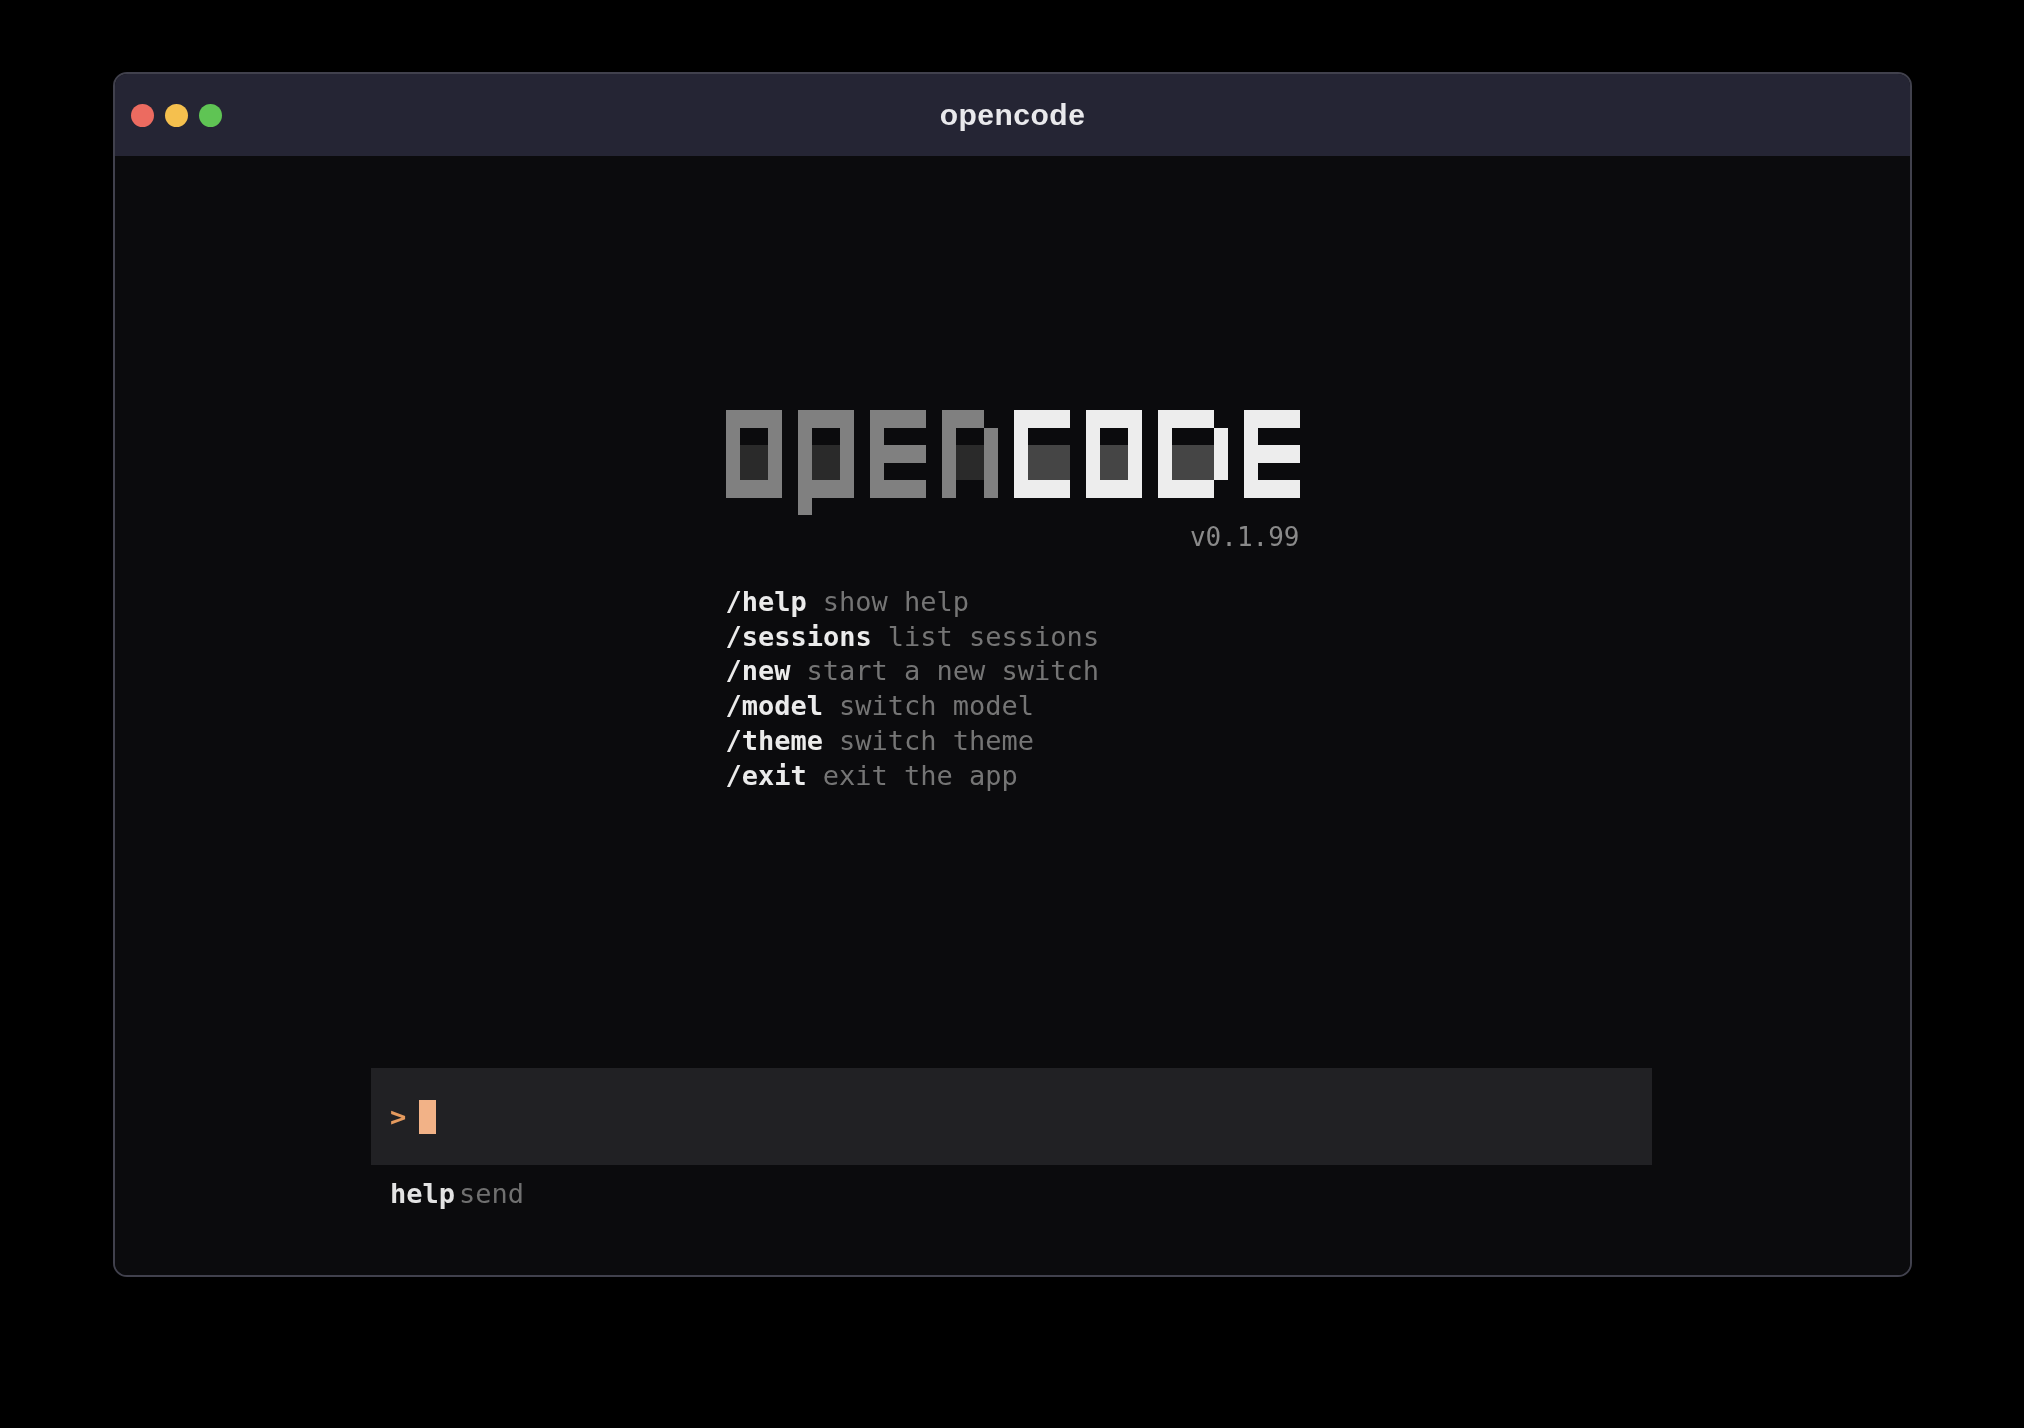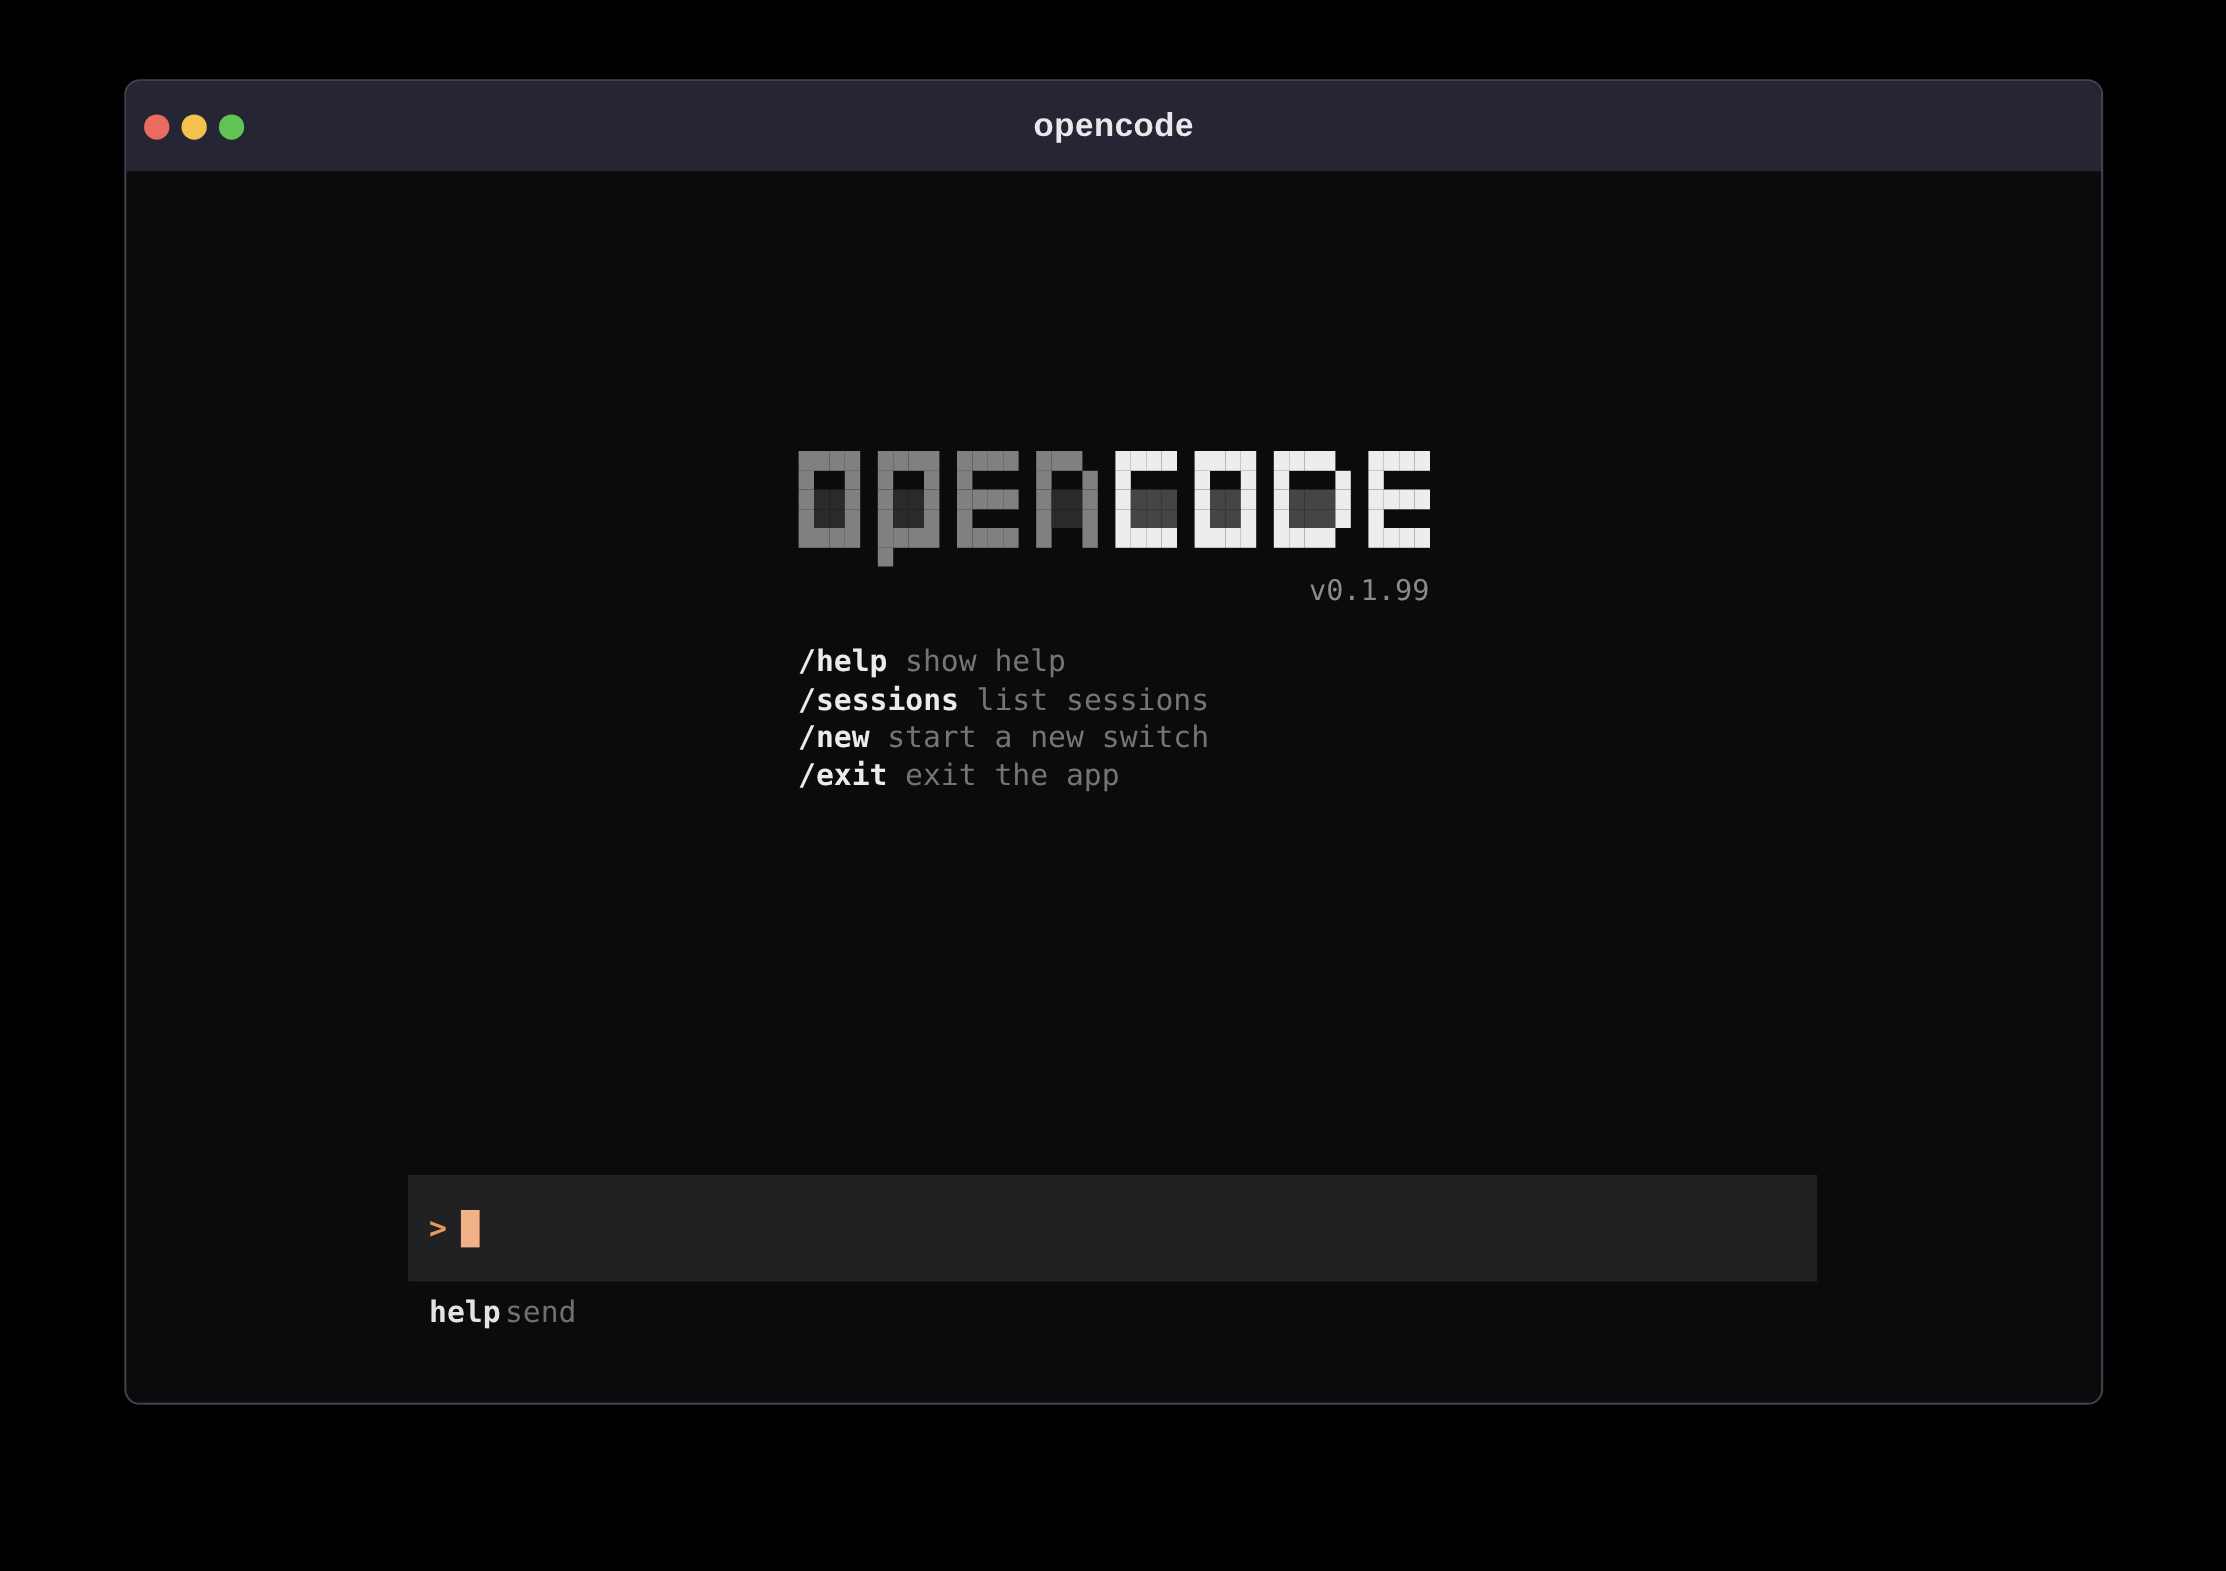--- a/index.html
+++ b/index.html
@@ -334,20 +334,22 @@
               <span style="background: rgb(237, 237, 237);"></span>
             </div>
           </div>
         <div class="logo-version">v0.1.99</div>
       </div>
 
       <div class="commands">
           <div><span class="cmd-name">/help</span><span class="cmd-desc">show help</span></div>
           <div><span class="cmd-name">/sessions</span><span class="cmd-desc">list sessions</span></div>
           <div><span class="cmd-name">/new</span><span class="cmd-desc">start a new switch</span></div>
+          <div><span class="cmd-name">/model</span><span class="cmd-desc">switch model</span></div>
+          <div><span class="cmd-name">/theme</span><span class="cmd-desc">switch theme</span></div>
           <div><span class="cmd-name">/exit</span><span class="cmd-desc">exit the app</span></div>
         </div>
 
       <div class="input-box" style="background: rgb(33, 33, 36);">
         <span class="prompt-char" style="color: rgb(229, 154, 94);">&gt;</span>
         <span class="cursor-block" style="background: rgb(242, 178, 135);"></span>
       </div>
 
       <div class="statusbar">
         <div>

